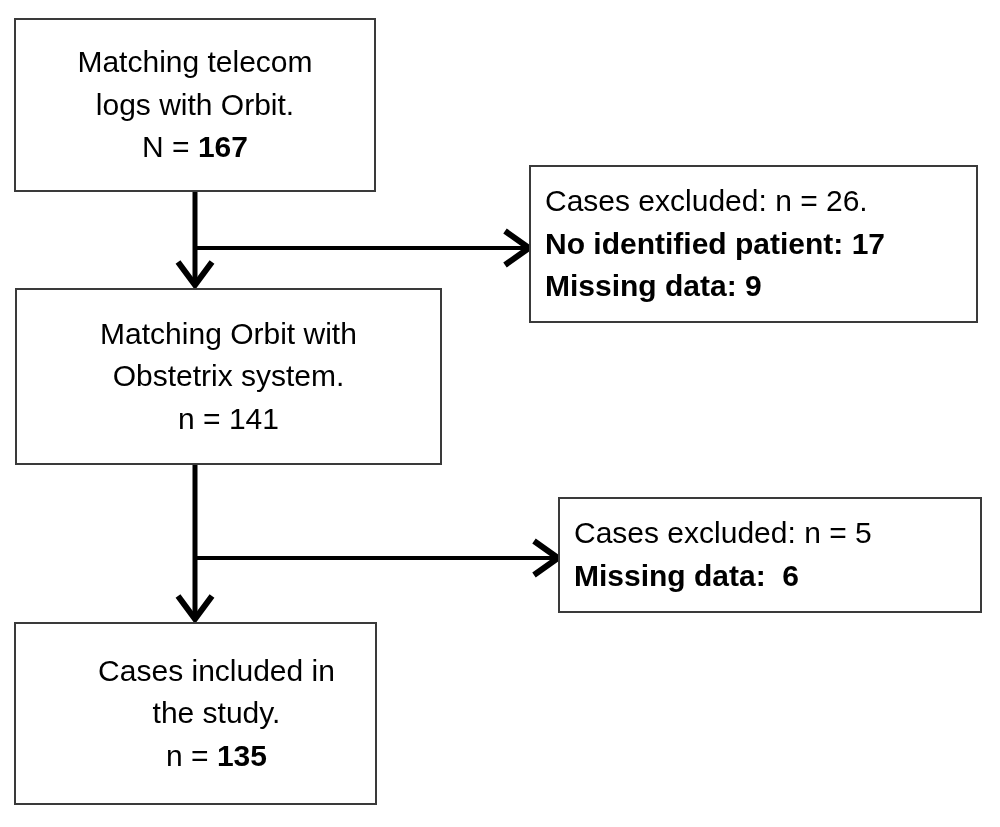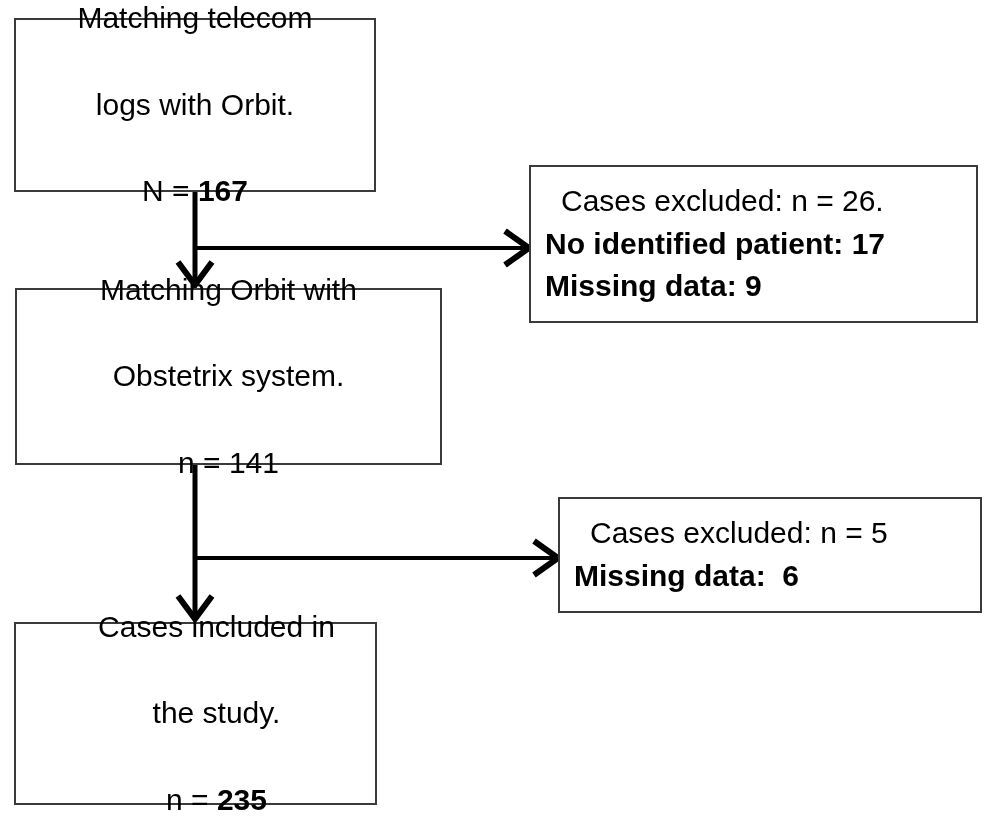--- a/index.html
+++ b/index.html
@@ -24,40 +24,39 @@
     box-sizing: border-box;
     background: #ffffff;
     border: 2px solid #3a3a3a;
     display: flex;
     flex-direction: column;
     justify-content: center;
   }
   .node-box.centered {
     align-items: center;
     text-align: center;
-    gap: 44px;
   }
   .node-box.lefty {
     align-items: flex-start;
     text-align: left;
   }
   .line {
     font-size: 30px;
     line-height: 1.42;
     white-space: pre;
     color: #000000;
   }
   .line.bold {
     font-weight: bold;
   }
   .line.indent {
     padding-left: 14px;
   }
   .line.pad {
-    padding-left: 30px;
+    padding-left: 14px;
   }
   .num-strong {
     font-weight: bold;
   }
   .connector-layer {
     position: absolute;
     left: 0;
     top: 0;
     width: 1000px;
     height: 827px;
@@ -111,16 +110,16 @@
   </div>
 
   <div class="node-box lefty" style="left:558px; top:497px; width:424px; height:116px;">
     <div class="line pad">Cases excluded: n = 5</div>
     <div class="line bold indent">Missing data:  6</div>
   </div>
 
   <div class="node-box centered" style="left:14px; top:622px; width:363px; height:183px;padding-left:42px;">
     <div class="line">Cases included in</div>
     <div class="line">the study.</div>
-    <div class="line"><span>n = </span><span class="num-strong">235</span></div>
+    <div class="line"><span>n = </span><span class="num-strong">135</span></div>
   </div>
 
 </div>
 
 </body></html>

